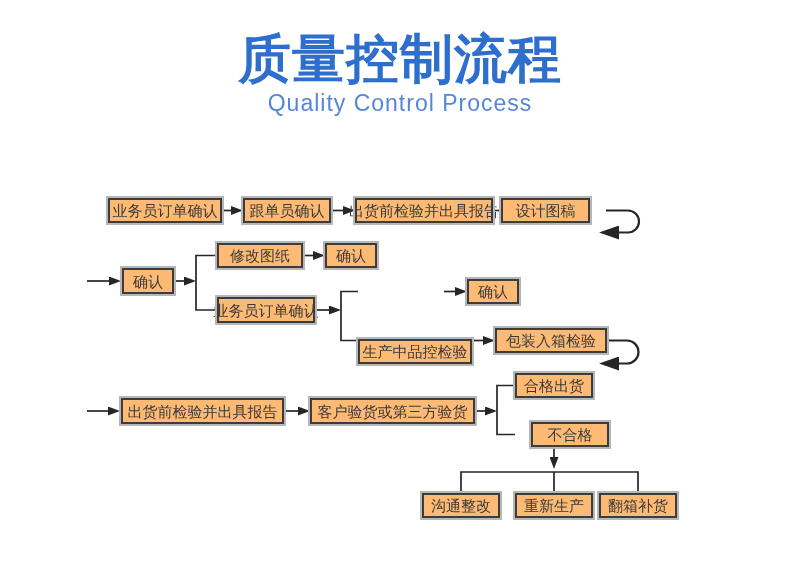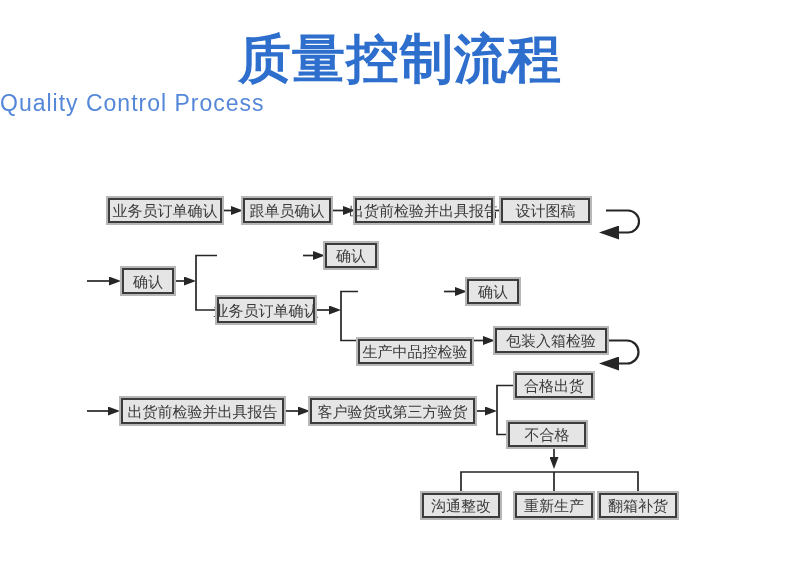--- a/index.html
+++ b/index.html
@@ -12,32 +12,32 @@
   }
   .title{
     position:absolute;top:30px;left:0;right:0;
     margin:0;text-align:center;
     font-size:53px;line-height:1.1;font-weight:900;
     letter-spacing:1px;
     color:var(--title,#2e6fce);
   }
   .subtitle{
     position:absolute;top:90px;left:0;right:0;
-    margin:0;text-align:left;
+    margin:0;text-align:center;
     font-size:23px;font-weight:400;
     letter-spacing:1px;
     color:var(--subtitle,#5587d8);
   }
   .connectors{position:absolute;left:0;top:0;width:800px;height:570px;}
   .cline{stroke:var(--connector,#262626);stroke-width:1.7;fill:none;}
   .cloop{stroke:var(--connector,#262626);stroke-width:2.2;fill:none;}
   .mfill{fill:var(--connector,#262626);stroke:none;}
   .node{
     position:absolute;box-sizing:border-box;
-    background:#e5e5e5;
+    background:#fdba74;
     border:2px solid var(--box-border,#3c3c3c);
     outline:2px solid var(--box-outline,#b7b7b7);
     display:flex;align-items:center;justify-content:center;
     font-size:15px;line-height:1;white-space:nowrap;
     color:var(--box-text,#3a3a3a);
   }
 </style>
 </head>
 <body>
 
@@ -78,28 +78,29 @@
     <path class="cline" d="M554,447 V459" marker-end="url(#ah)"></path>
     <path class="cline" d="M461,493 V472 H638 V493 M554,472 V493"></path>
   </svg>
 
   <div class="node" style="left:108px;top:198px;width:114px;height:25px">业务员订单确认</div>
   <div class="node" style="left:243px;top:198px;width:88px;height:25px">跟单员确认</div>
   <div class="node" style="left:355px;top:198px;width:138px;height:25px">出货前检验并出具报告</div>
   <div class="node" style="left:501px;top:198px;width:89px;height:25px">设计图稿</div>
 
   <div class="node" style="left:122px;top:268px;width:52px;height:26px">确认</div>
+  <div class="node" style="left:217px;top:243px;width:86px;height:25px">修改图纸</div>
   <div class="node" style="left:325px;top:243px;width:52px;height:25px">确认</div>
   <div class="node" style="left:217px;top:297px;width:98px;height:26px">业务员订单确认</div>
   <div class="node" style="left:467px;top:279px;width:52px;height:25px">确认</div>
   <div class="node" style="left:358px;top:339px;width:114px;height:25px">生产中品控检验</div>
   <div class="node" style="left:495px;top:328px;width:112px;height:25px">包装入箱检验</div>
 
   <div class="node" style="left:121px;top:398px;width:163px;height:26px">出货前检验并出具报告</div>
   <div class="node" style="left:310px;top:398px;width:165px;height:26px">客户验货或第三方验货</div>
   <div class="node" style="left:515px;top:373px;width:78px;height:25px">合格出货</div>
-  <div class="node" style="left:508px;top:422px;width:78px;height:25px">不合格</div>
+  <div class="node" style="left:531px;top:422px;width:78px;height:25px">不合格</div>
 
   <div class="node" style="left:422px;top:493px;width:78px;height:25px">沟通整改</div>
   <div class="node" style="left:515px;top:493px;width:78px;height:25px">重新生产</div>
   <div class="node" style="left:599px;top:493px;width:78px;height:25px">翻箱补货</div>
 
 </div>
 
 </body></html>

